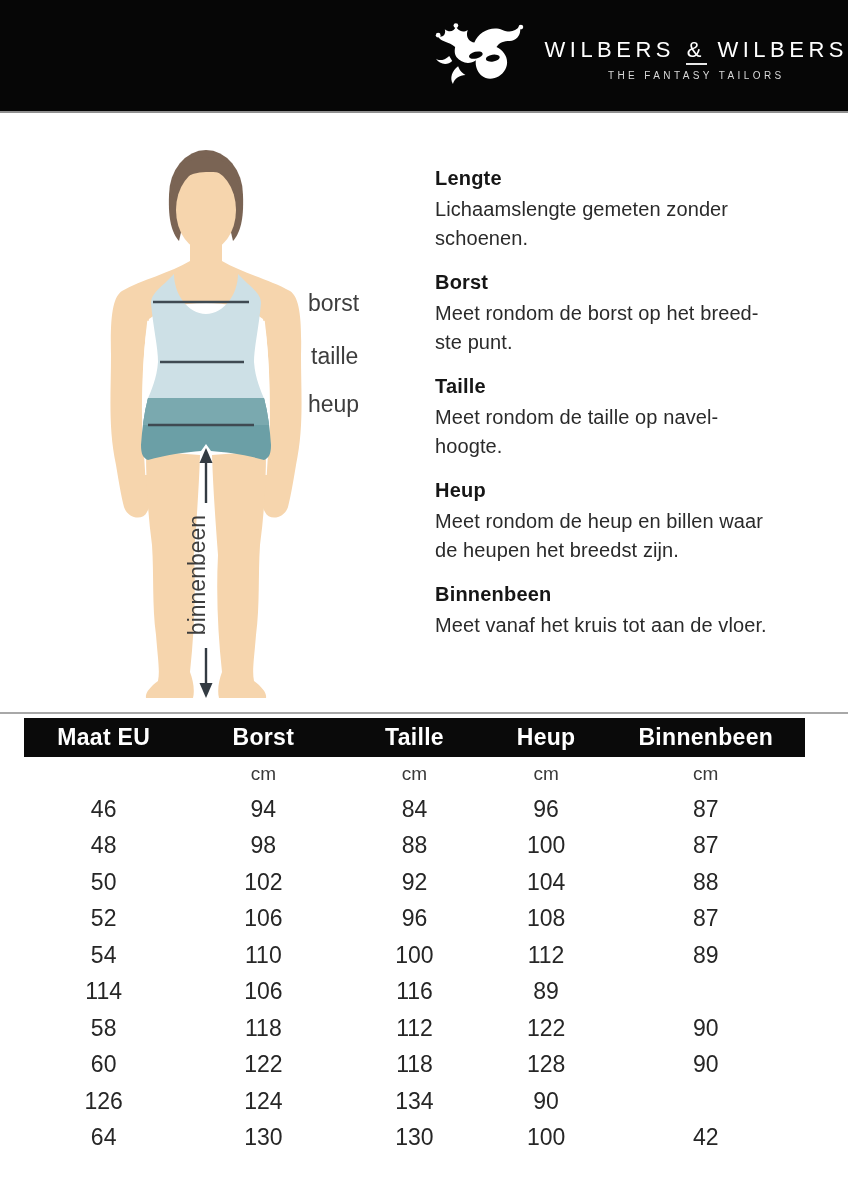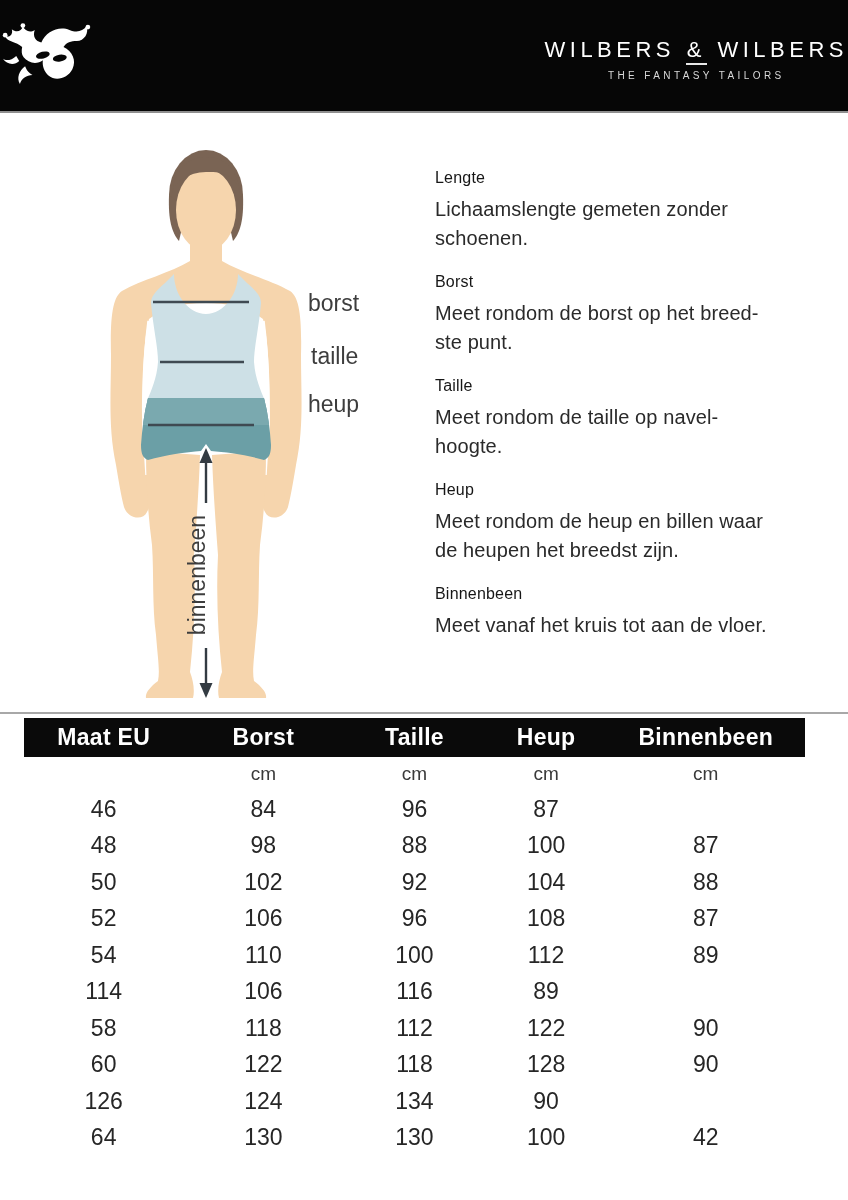--- a/index.html
+++ b/index.html
@@ -17,21 +17,21 @@
   
   .brand-bar {
     position: absolute;
     top: 0; left: 0;
     width: 848px;
     height: 113px;
     background: #060606;
     border-bottom: 2px solid #8f8f8f;
     display: flex;
     align-items: center;
-    justify-content: space-between;
+    justify-content: flex-end;
     gap: 16px;
   }
   .brand-logo { width: 96px; height: 80px; margin-top: 2px; }
   .brand-text { text-align: center; margin-top: 6px; }
   .brand-title {
     color: #ffffff;
     font-size: 22px;
     font-weight: 400;
     letter-spacing: 4.5px;
     white-space: nowrap;
@@ -74,22 +74,22 @@
     transform: rotate(-90deg);
   }
 
   .measure-guide {
     position: absolute;
     left: 435px; top: 50px;
     width: 392px;
   }
   .guide-section { margin-bottom: 16px; }
   .guide-title {
-    font-size: 16px;
-    font-weight: 400;
+    font-size: 20px;
+    font-weight: 700;
     color: #161616;
     line-height: 26px;
     margin-bottom: 4px;
     letter-spacing: 0.2px;
   }
   .guide-body {
     font-size: 20px;
     font-weight: 400;
     color: #2a2a2a;
     line-height: 29px;
@@ -271,20 +271,21 @@
     <div class="trow units-row">
         <div class="tu"></div>
         <div class="tu">cm</div>
         <div class="tu">cm</div>
         <div class="tu">cm</div>
         <div class="tu">cm</div>
       </div>
     <div id="table-body">
         <div class="trow data-row">
           <div class="td">46</div>
+          <div class="td">94</div>
           <div class="td">84</div>
           <div class="td">96</div>
           <div class="td">87</div>
         </div>
         <div class="trow data-row">
           <div class="td">48</div>
           <div class="td">98</div>
           <div class="td">88</div>
           <div class="td">100</div>
           <div class="td">87</div>

